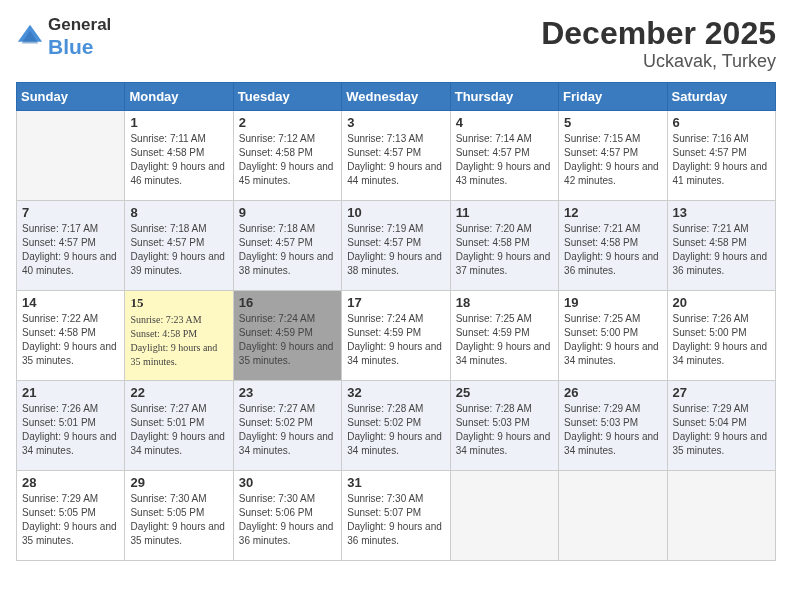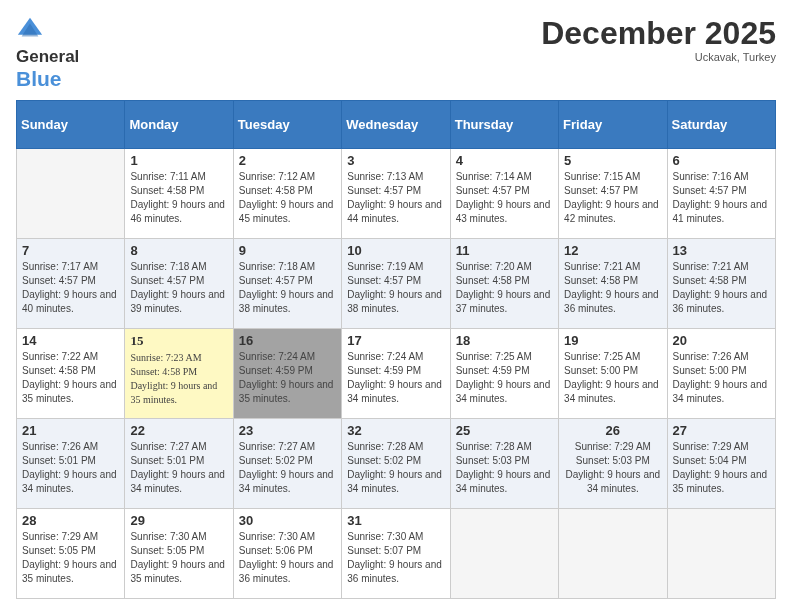--- a/index.html
+++ b/index.html
@@ -11,50 +11,49 @@
       padding: 16px;
     }
     .header {
       display: flex;
       justify-content: space-between;
       align-items: flex-start;
       margin-bottom: 10px;
     }
     .logo {
       display: flex;
-      align-items: flex-start;
+      align-items: center;
       gap: 4px;
-      flex-direction: column;
     }
     .logo-icon {
       width: 28px;
       height: 28px;
     }
     .title-block {
       text-align: right;
     }
     .month-year {
       font-size: 32px;
       font-weight: bold;
       color: #333;
       line-height: 1.1;
     }
     .location {
-      font-size: 11px;
+      font-size: 18px;
       color: #555;
     }
     .calendar {
       width: 100%;
       border-collapse: collapse;
       font-size: 11px;
     }
     .calendar th {
       background-color: #3a7abf;
       color: white;
-      padding: 16px 4px;
+      padding: 6px 4px;
       text-align: left;
       font-size: 13px;
       font-weight: bold;
       border: 1px solid #2a6aaf;
     }
     .calendar td {
       border: 1px solid #ccc;
       vertical-align: top;
       padding: 4px 5px;
       width: calc(100% / 7);
@@ -207,21 +206,21 @@
           <div class="day-info">Sunrise: 7:27 AM<br>Sunset: 5:02 PM<br>Daylight: 9 hours and 34 minutes.</div>
         </td>
         <td style="background-color: rgb(238, 242, 248);">
           <div class="day-number">32</div>
           <div class="day-info">Sunrise: 7:28 AM<br>Sunset: 5:02 PM<br>Daylight: 9 hours and 34 minutes.</div>
         </td>
         <td style="background-color: rgb(238, 242, 248);">
           <div class="day-number">25</div>
           <div class="day-info">Sunrise: 7:28 AM<br>Sunset: 5:03 PM<br>Daylight: 9 hours and 34 minutes.</div>
         </td>
-        <td style="background-color: rgb(238, 242, 248); text-align: center;">
+        <td style="background-color: rgb(238, 242, 248);">
           <div class="day-number">26</div>
           <div class="day-info">Sunrise: 7:29 AM<br>Sunset: 5:03 PM<br>Daylight: 9 hours and 34 minutes.</div>
         </td>
         <td style="background-color: rgb(238, 242, 248);">
           <div class="day-number">27</div>
           <div class="day-info">Sunrise: 7:29 AM<br>Sunset: 5:04 PM<br>Daylight: 9 hours and 35 minutes.</div>
         </td>
       </tr>
       <tr>
         <td style="background-color: rgb(255, 255, 255);">

